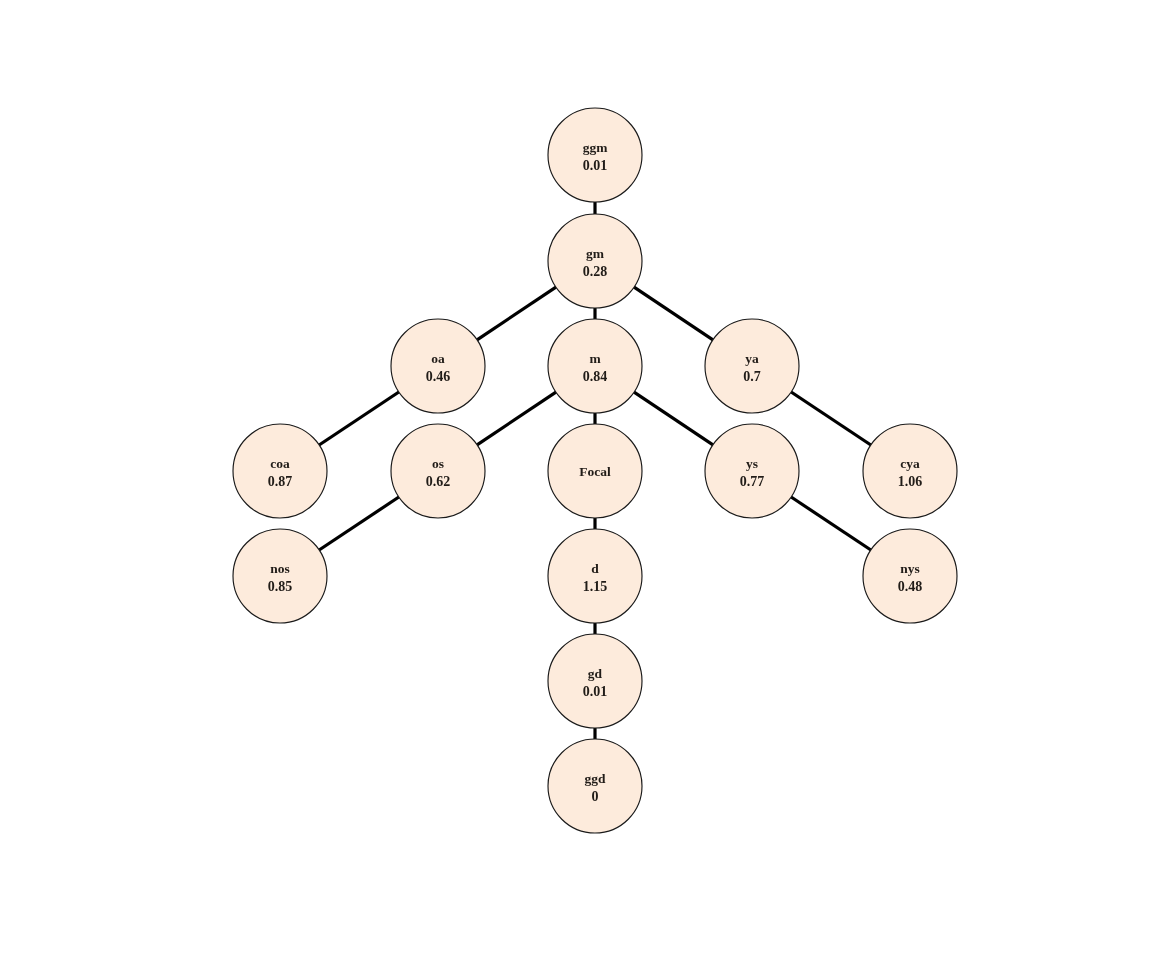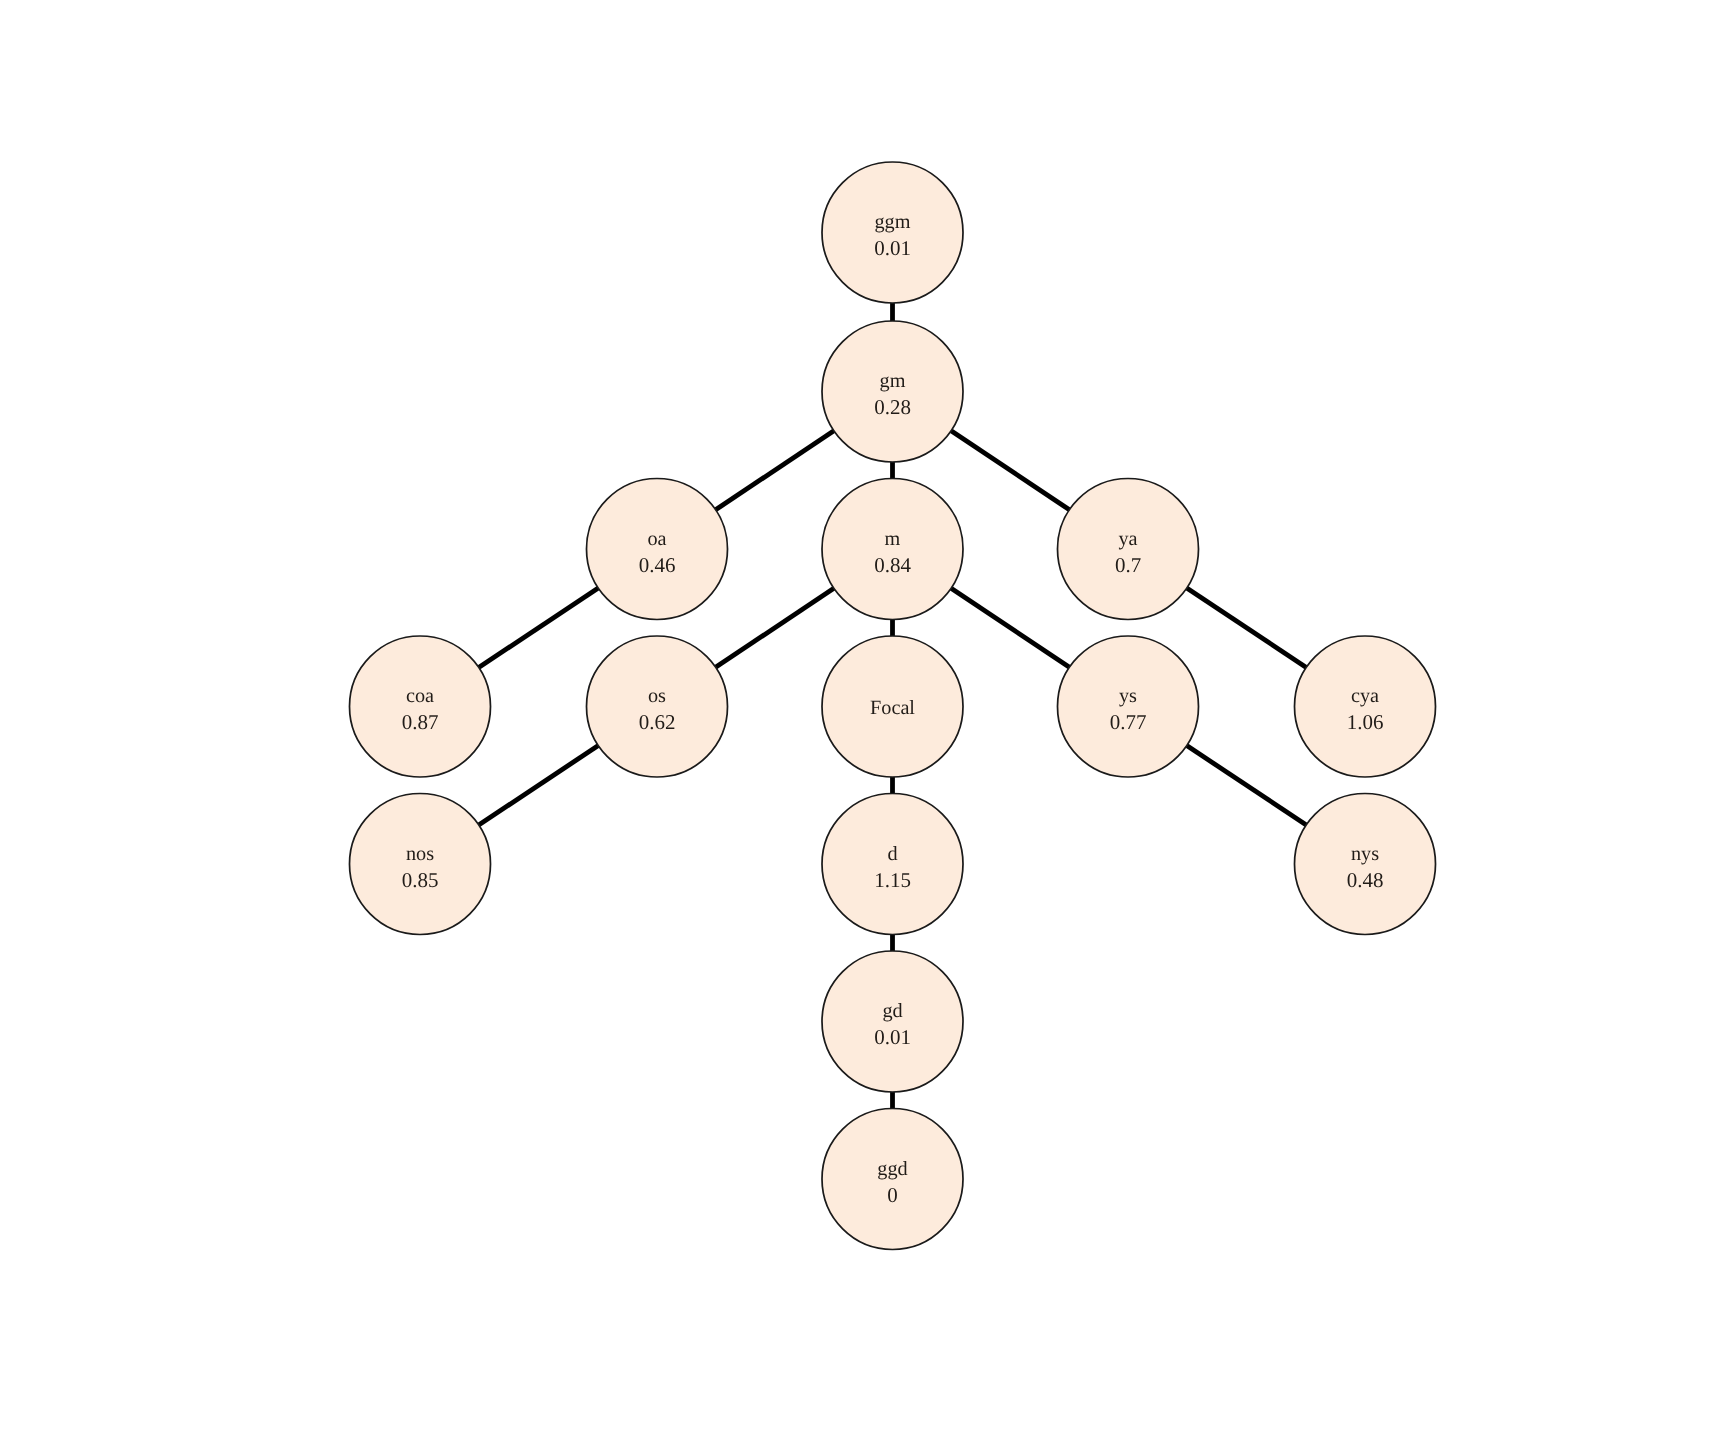--- a/index.html
+++ b/index.html
@@ -12,20 +12,21 @@
     width: 1152px;
     height: 960px;
     font-family: "Liberation Serif", "DejaVu Serif", serif;
     overflow: hidden;
   }
   #graph-root {
     position: relative;
     width: 1152px;
     height: 960px;
     background: #ffffff;
+    font-weight: bold;
   }
   svg#pedigree-svg {
     display: block;
     width: 1152px;
     height: 960px;
   }
   .edge-line {
     stroke: #000000;
     stroke-width: 3.2;
     stroke-linecap: butt;

